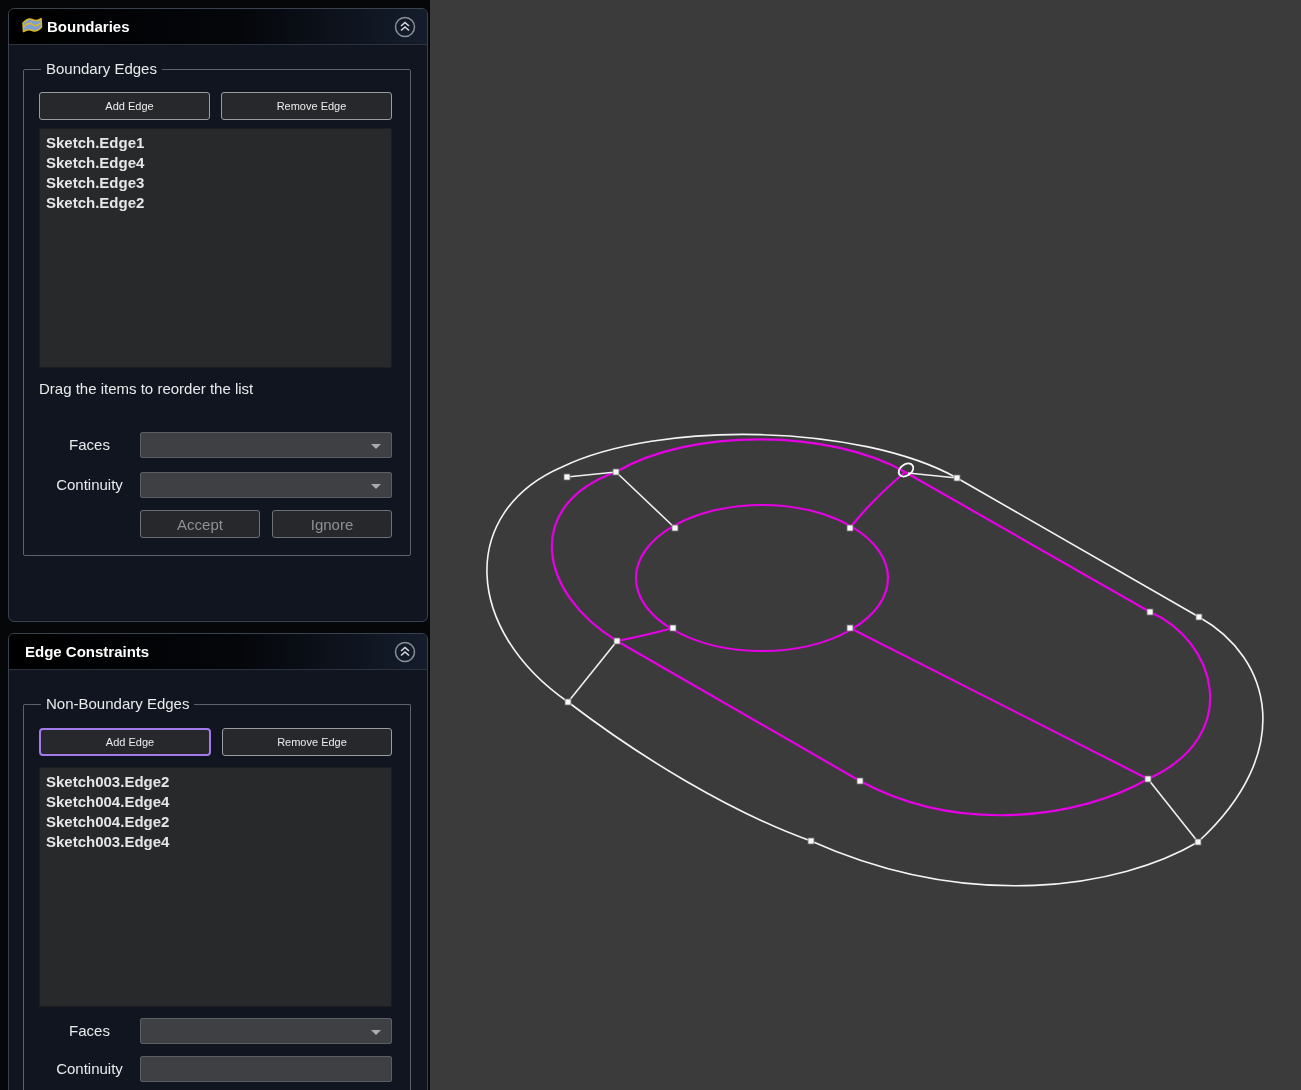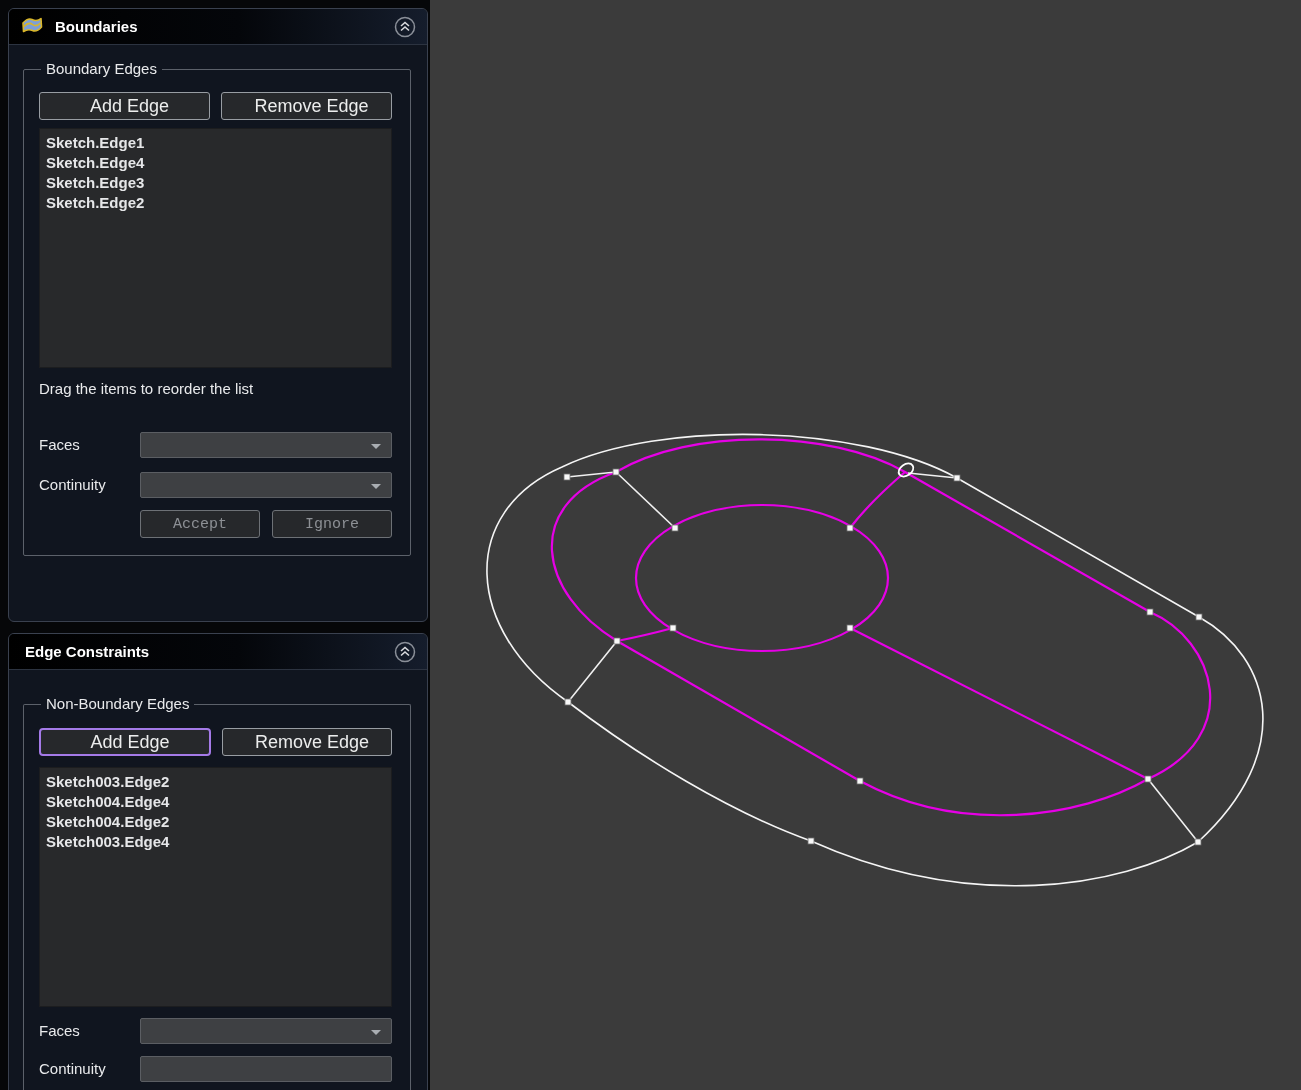--- a/index.html
+++ b/index.html
@@ -15,21 +15,21 @@
   .panel {
     position:absolute; left:8px; width:420px;
     background:#10151f; border:1px solid #3a414f; border-radius:6px;
     overflow:hidden;
   }
   .panel-header {
     height:36px; display:flex; align-items:center; padding:0 10px 0 12px;
     background:linear-gradient(90deg,#000 0%,#04060a 55%,#151d2c 100%);
     border-bottom:1px solid #2c3340;
   }
-  .panel-title { font-weight:700; font-size:15px; color:#fff; margin-left:12px; }
+  .panel-title { font-weight:700; font-size:15px; color:#fff; margin-left:4px; }
   .panel-title.no-icon { margin-left:4px; }
   .collapse-btn { margin-left:auto; width:24px; height:24px; display:flex; align-items:center; justify-content:center; background:transparent; border:none; cursor:pointer; }
 
   .row { display:flex; align-items:center; }
 
   
   .support-row { margin:19px 18px 0 14px; }
   .btn {
     background:#26282b; border:1px solid #989da3; border-radius:3px;
     color:#eceded; font-size:15px; font-family:inherit;
@@ -50,46 +50,46 @@
   .groupbox {
     position:relative; margin:24px 16px 0 14px;
     border:1px solid #5c616a; border-radius:2px;
     padding:22px 18px 17px 15px;
   }
   .group-label {
     position:absolute; top:-10px; left:17px;
     background:#10151f; padding:0 5px; font-size:15px; color:#e9eaec;
   }
   .edge-btn-row { display:flex; gap:11px; }
-  .edge-btn { flex:1; height:28px; font-size:18px;padding-left:20px; }
+  .edge-btn { flex:1; height:28px; font-size:11px;padding-left:20px; }
   .edge-btn.focused { border:2px solid #a47ae8; border-radius:4px; }
 
   .edge-list {
     margin-top:8px; height:240px; background:#28292b; border:1px solid #1c1d1f;
     padding:4px 6px; overflow:hidden; cursor:default;font-weight:bold;
   }
   .edge-item { height:20px; line-height:20px; color:#e6e7e9; font-size:15px; }
 
   .hint-text { margin-top:12px; font-size:15px; color:#e9eaec; }
   .status-text { margin-top:11px; font-size:15px; color:#e9eaec; }
 
-  .field-row { margin-top:13px; height:27px; }
+  .field-row { margin-top:13px; height:27px;text-align:center; }
   .field-row.first { margin-top:34px; }
   .field-label { width:101px; flex:0 0 101px; font-size:15px; color:#e9eaec; }
   .combo {
     flex:1; height:26px; background:#3e4043; border:1px solid #5b5e63; border-radius:2px;
     position:relative; cursor:pointer;
   }
   .combo-arrow {
     position:absolute; right:10px; top:11px; width:0; height:0;
     border-left:5px solid transparent; border-right:5px solid transparent;
     border-top:5px solid #a9adb2;
   }
   .accept-row { margin-top:12px; display:flex; gap:12px; padding-left:101px; }
-  .dlg-btn { flex:1; height:28px; border:1px solid #6d7176; color:#8d9095;font-family:Liberation Mono, monospace; }
+  .dlg-btn { flex:1; height:28px; border:1px solid #6d7176; color:#8d9095; }
 
   
   #panel-boundaries { top:8px; height:614px; }
   #panel-edge-constraints { top:633px; height:480px; }
   #panel-edge-constraints .groupbox { margin-top:34px; padding-top:23px; border-bottom:none; border-bottom-left-radius:0; border-bottom-right-radius:0; height:430px; }
   #panel-edge-constraints .edge-list { margin-top:11px; }
 
   
   .viewport {
     position:absolute; left:430px; top:0; width:871px; height:1090px;

